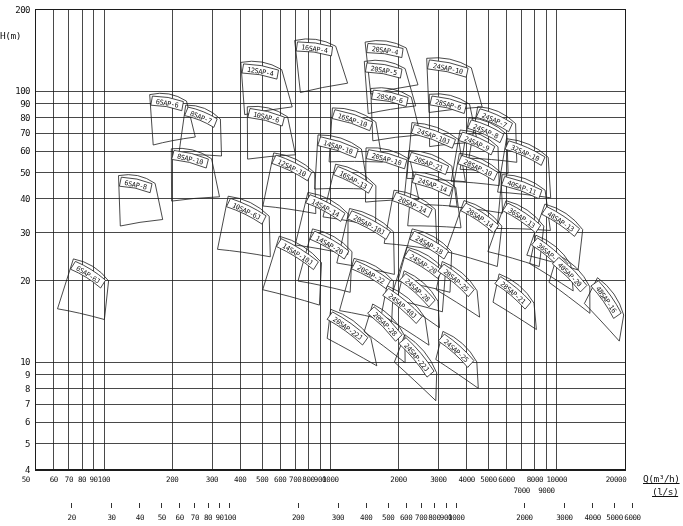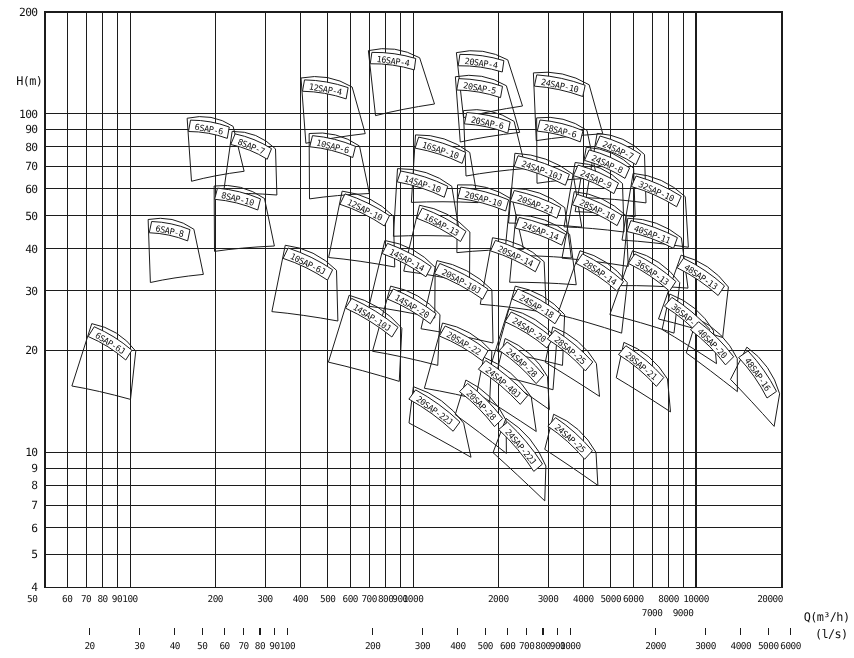--- a/index.html
+++ b/index.html
@@ -1,23 +1,23 @@
 <!DOCTYPE html>
 <html><head>
 <meta charset="utf-8">
 <style>
   html,body{margin:0;padding:0;background:#ffffff;}
   body{width:683px;height:526px;position:relative;overflow:hidden;
        font-family:"DejaVu Sans Mono", monospace;color:#111;}
   #chart-wrap{position:absolute;left:0;top:0;width:683px;height:526px;}
   svg{position:absolute;left:0;top:0;}
   .unit{position:absolute;font-size:9.5px;letter-spacing:-0.5px;color:#111;}
-  #x-units{left:643px;top:488px;line-height:13px;}
+  #x-units{left:643px;top:472px;line-height:13px;text-decoration:underline;}
   #x-units .ls{padding-left:9px;}
-  #y-unit{left:13px;top:30px;margin-top:30px;}
+  #y-unit{left:0;top:30px;}
 </style>
 </head>
 <body>
 
 <div id="chart-wrap">
   <svg id="cv" width="683" height="526" viewBox="0 0 683 526">
       <line x1="53.8" y1="9.6" x2="53.8" y2="470" stroke="#1c1c1c" stroke-width="0.8" shape-rendering="crispEdges"></line>
       <line x1="68.9" y1="9.6" x2="68.9" y2="470" stroke="#1c1c1c" stroke-width="0.8" shape-rendering="crispEdges"></line>
       <line x1="82.1" y1="9.6" x2="82.1" y2="470" stroke="#1c1c1c" stroke-width="0.8" shape-rendering="crispEdges"></line>
       <line x1="93.6" y1="9.6" x2="93.6" y2="470" stroke="#1c1c1c" stroke-width="0.8" shape-rendering="crispEdges"></line>

